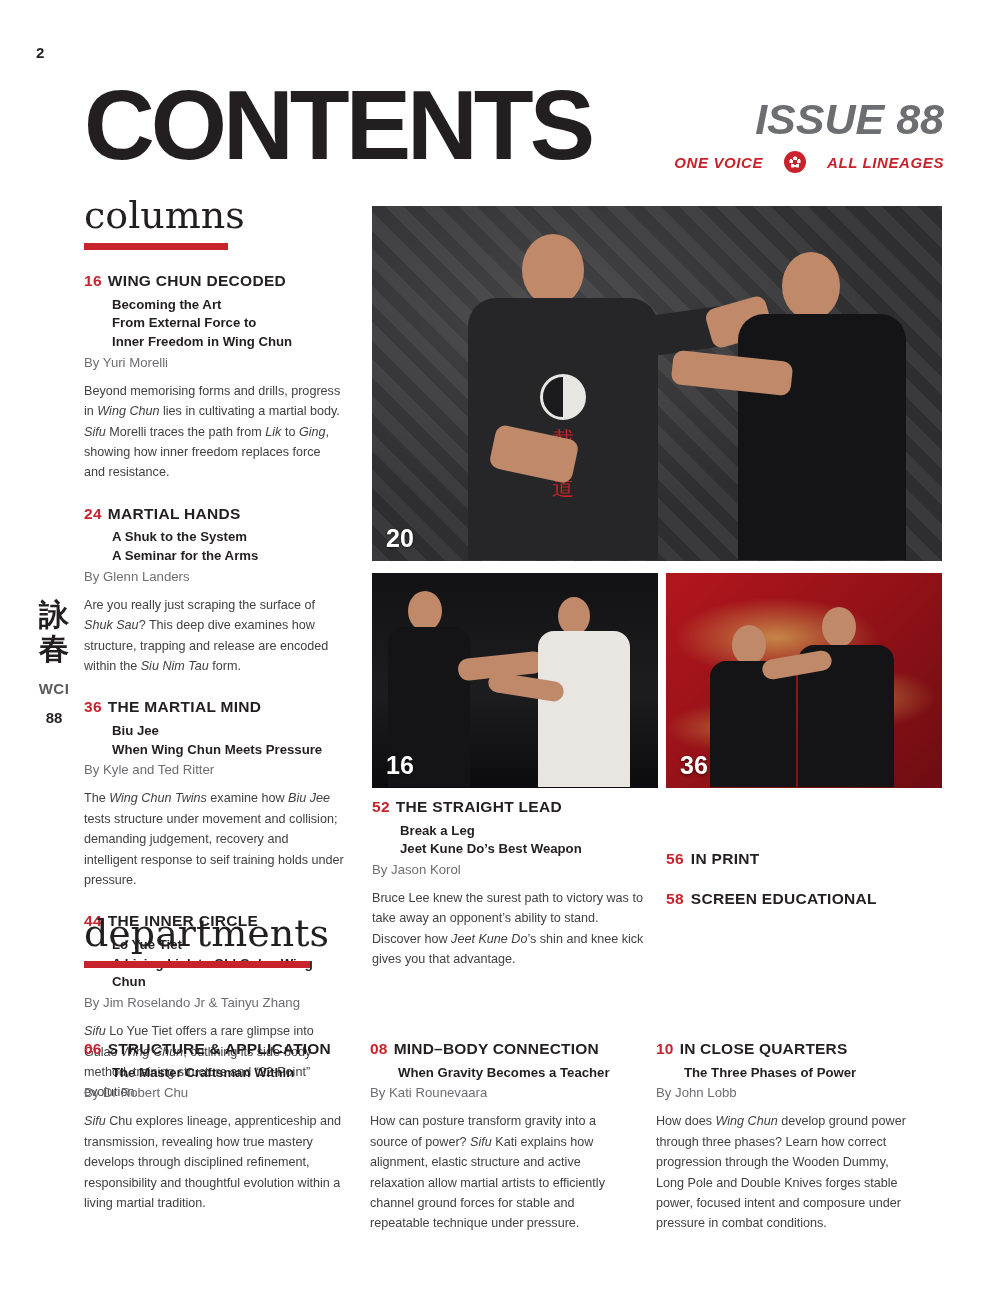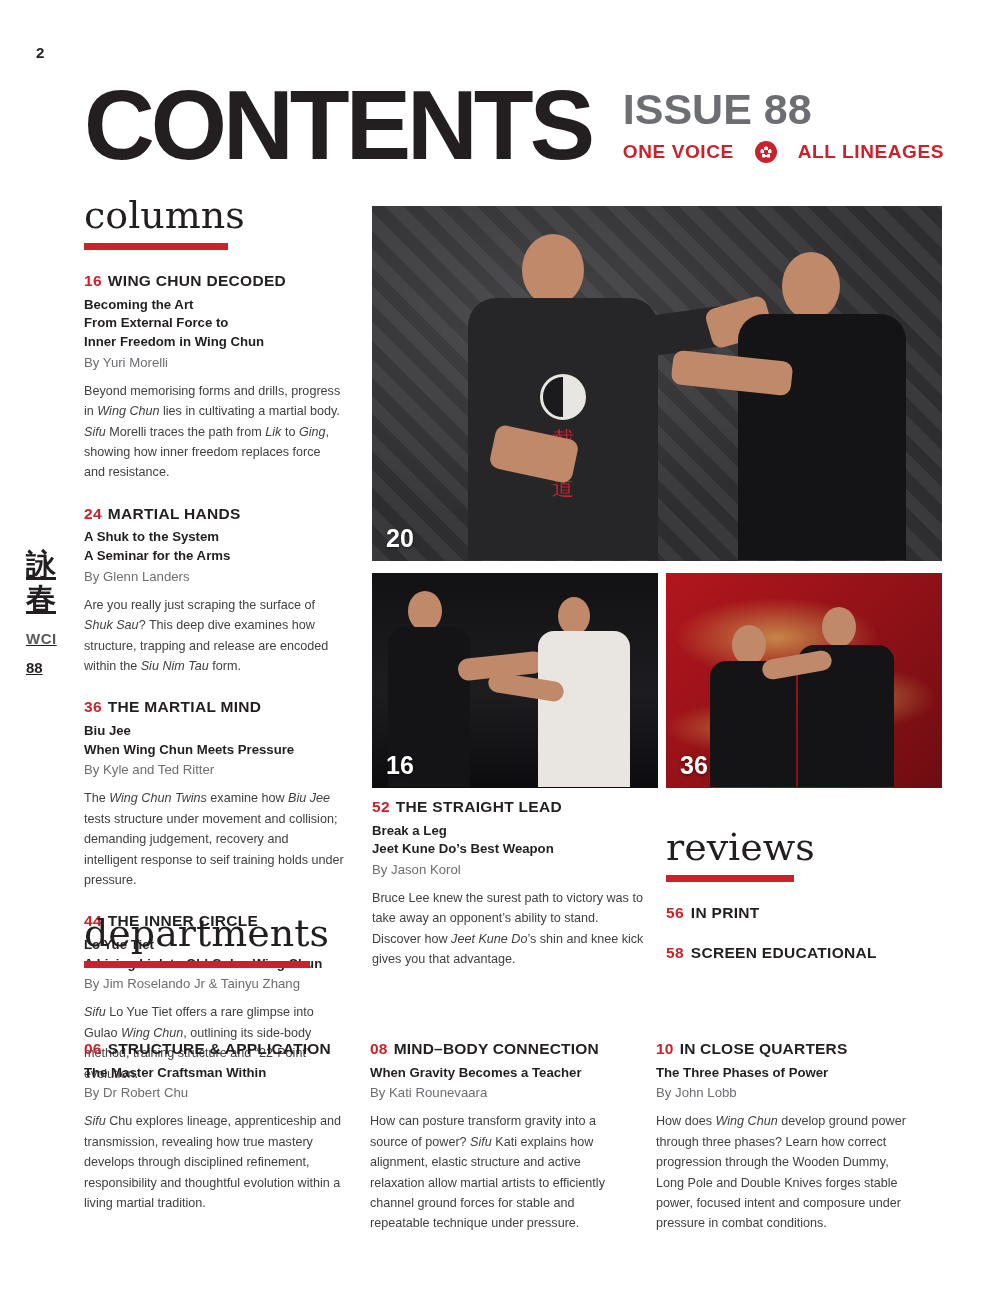--- a/index.html
+++ b/index.html
@@ -14,22 +14,22 @@
   }
 
   
   .page-num {
     position: absolute; left: 36px; top: 44px;
     font-size: 15px; font-weight: bold; color: #231f20;
   }
 
   
   .left-rail {
-    position: absolute; left: 26px; top: 548px;
-    width: 56px;  text-decoration: underline;
+    position: absolute; left: 26px; top: 598px;
+    width: 56px; text-align: center;
   }
   .left-rail .cjk {
     font-family: "DejaVu Serif", serif;
     font-size: 30px; font-weight: bold; line-height: 1.12;
     color: #231f20; letter-spacing: 0;
   }
   .left-rail .wci {
     margin-top: 15px;
     font-size: 15px; font-weight: bold; color: #58595b;
     letter-spacing: .5px;
@@ -46,31 +46,31 @@
   .contents-title {
     position: absolute; left: 0; top: 0;
     font-family: "Liberation Sans", sans-serif;
     font-weight: bold;
     font-size: 98px;
     letter-spacing: -4px;
     line-height: 1;
     color: #231f20;
   }
   .issue-block {
-    position: absolute; right: 0; top: 12px; text-align: left;
+    position: absolute; right: 0; top: 22px; text-align: right; font-style: italic;
   }
   .issue-title {
     font-size: 43px; font-weight: bold; color: #6d6e71;
     letter-spacing: 0px; line-height: 1;
   }
   .issue-tag {
     margin-top: 10px;
     display: flex; align-items: center; justify-content: flex-end;
     gap: 21px;
-    font-size: 19px; font-weight: bold; letter-spacing: .6px;
+    font-size: 15px; font-weight: bold; letter-spacing: .6px;
     color: #c8232c;
   }
   .plum-logo {
     width: 22px; height: 22px; border-radius: 50%;
     background: #c8232c; position: relative; display: inline-block;
   }
   .plum-logo::before {
     content: ""; position: absolute; left: 50%; top: 50%;
     width: 11px; height: 11px; transform: translate(-50%,-50%);
     background:
@@ -96,21 +96,21 @@
     position: absolute; left: 84px; top: 196px; width: 260px;
   }
   .entry { margin-top: 22px; }
   .entry-title {
     font-size: 15.5px; font-weight: bold; letter-spacing: .3px;
     color: #231f20; line-height: 1.2;
   }
   .entry-title .pg { color: #c8232c; margin-right: 6px; }
   .entry-sub {
     font-size: 13.2px; font-weight: bold; color: #231f20;
-    line-height: 1.42; margin-top: 5px;
+    line-height: 1.42; margin-top: 5px; margin-left: 28px;
   }
   .entry-by {
     font-size: 13.2px; color: #6d6e71; margin-top: 3px;
   }
   .entry-body {
     font-size: 12.6px; color: #414042; line-height: 1.62; margin-top: 11px;
   }
   .entry-body i { font-style: italic; }
 
   
@@ -320,24 +320,20 @@
   </div>
   <div class="entry-sub">
     <div>Break a Leg</div>
     <div>Jeet Kune Do’s Best Weapon</div>
   </div>
   <div class="entry-by">By Jason Korol</div>
   <div class="entry-body">Bruce Lee knew the surest path to victory was to take away an opponent’s ability to stand. Discover how <i>Jeet Kune Do</i>’s shin and knee kick gives you that advantage.</div>
 </div>
 
 <div class="reviews">
-  <div>
-    <div class="script-head">reviews</div>
-    <div class="rule"></div>
-  </div>
   <div class="rev-item">
     <span class="pg">56</span><span>IN PRINT</span>
   </div>
   <div class="rev-item">
     <span class="pg">58</span><span>SCREEN EDUCATIONAL</span>
   </div>
 </div>
 
 <div class="departments-head">
   <div class="script-head">departments</div>

